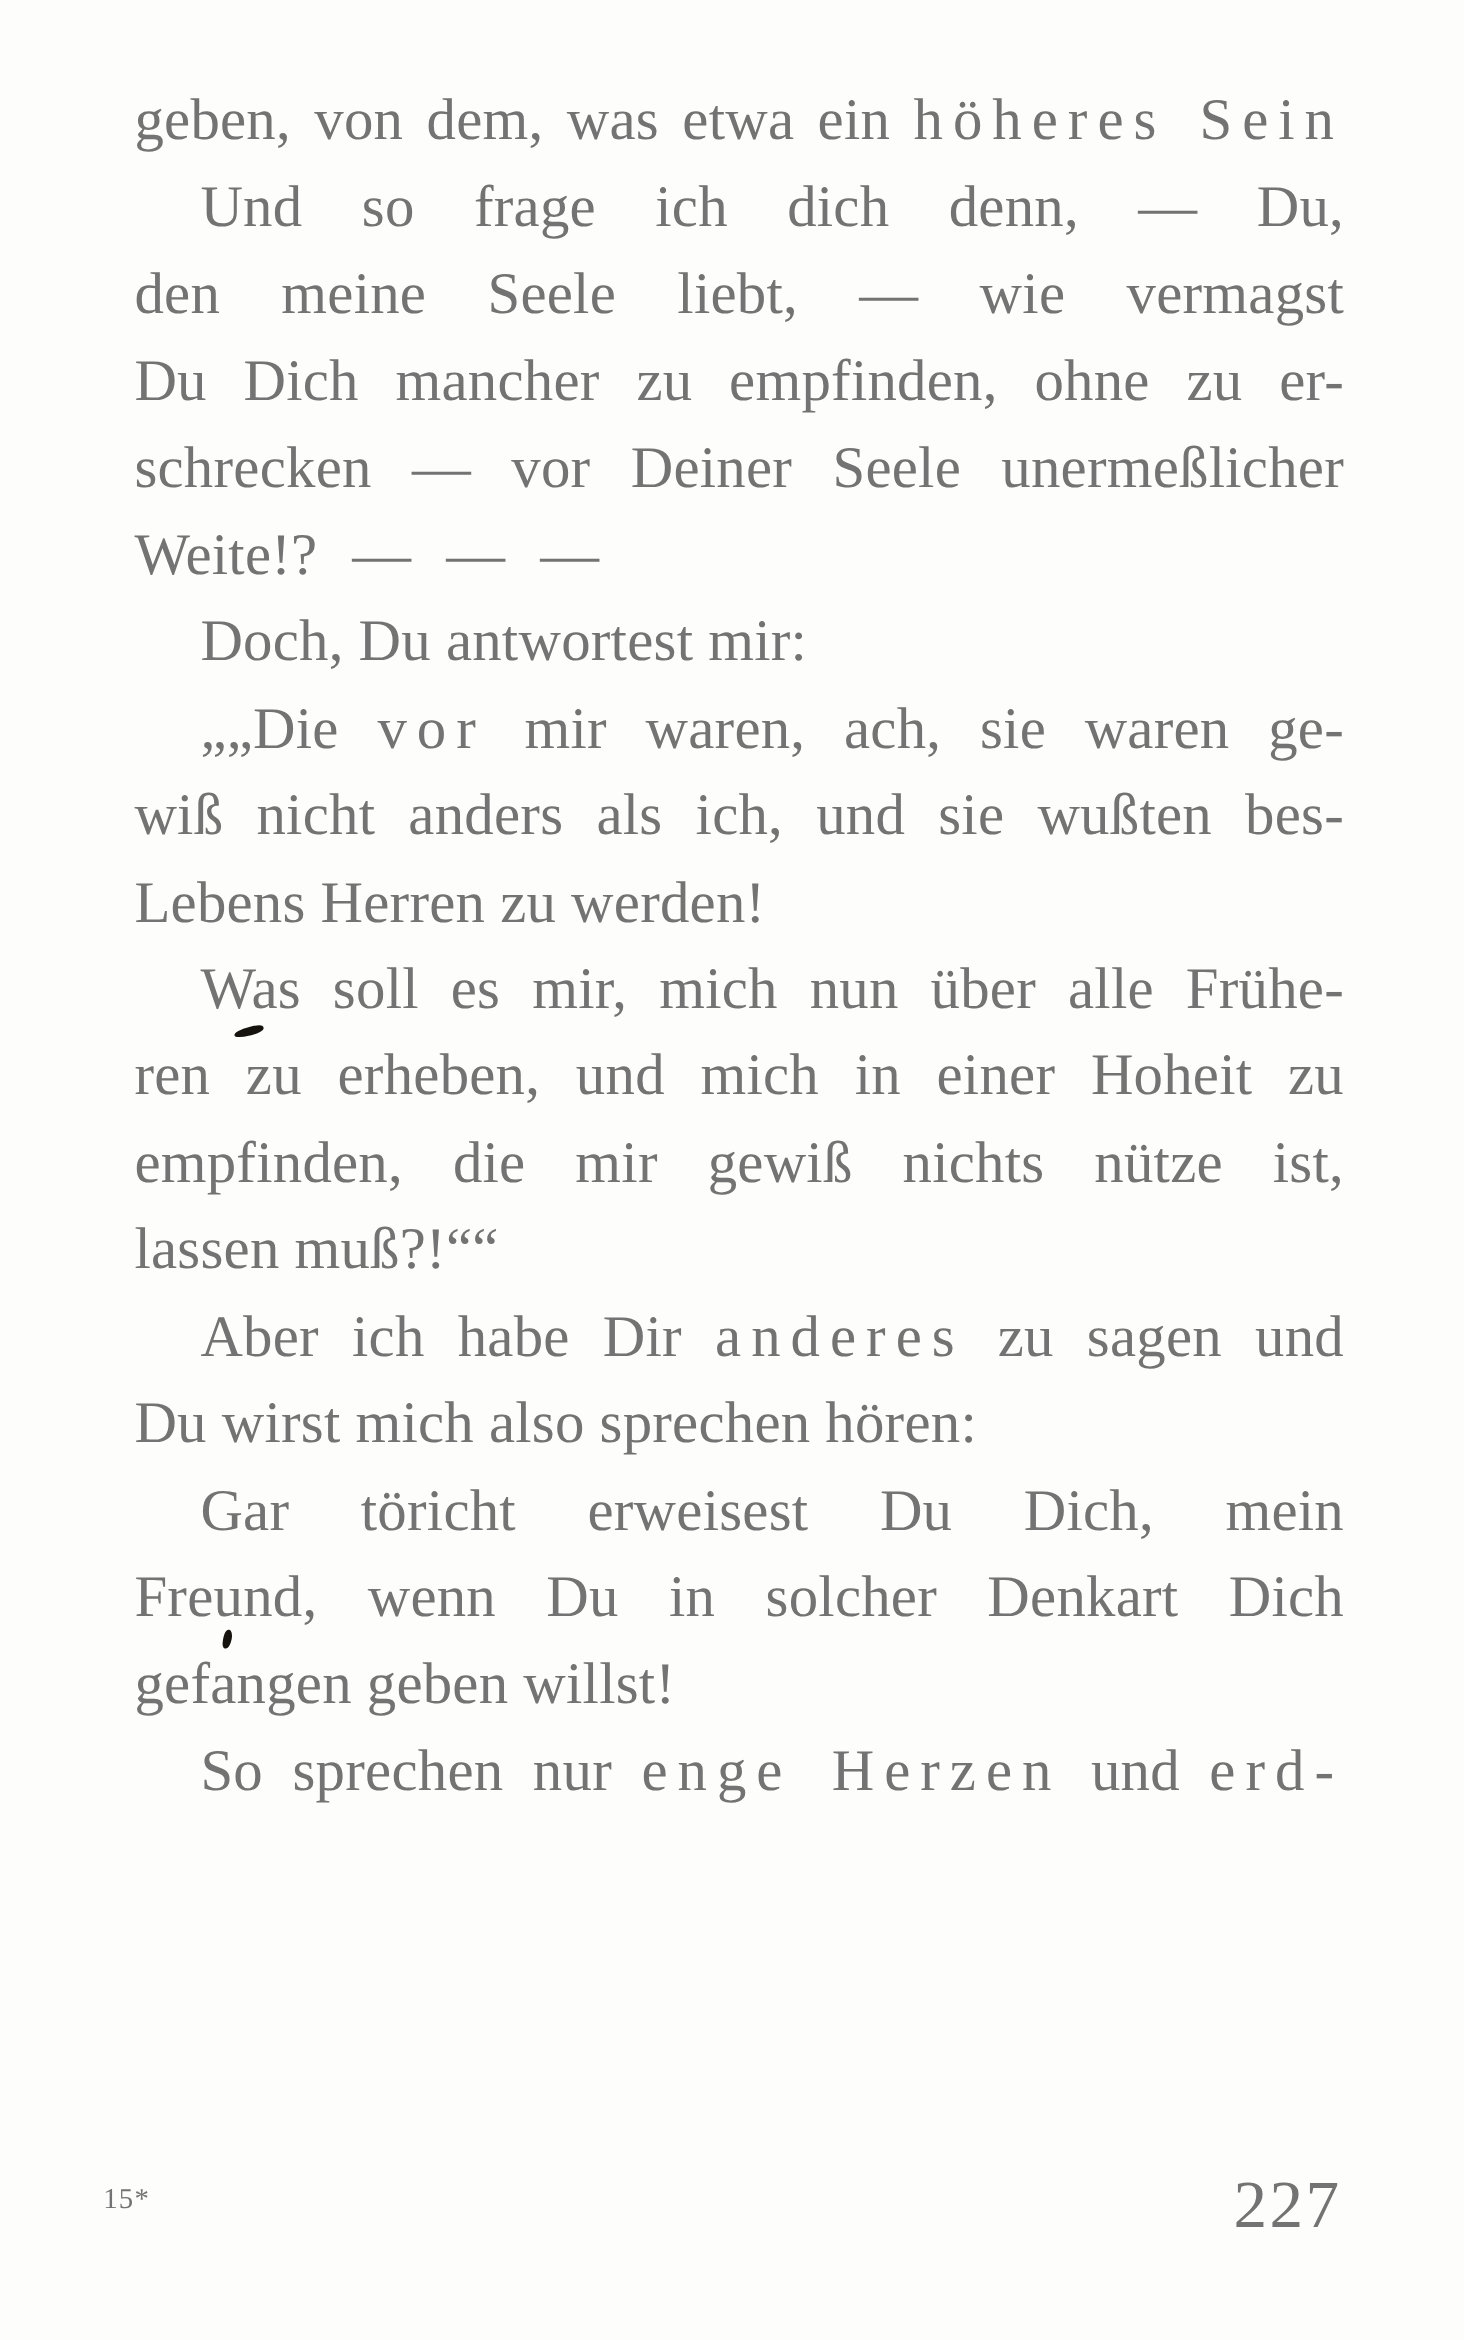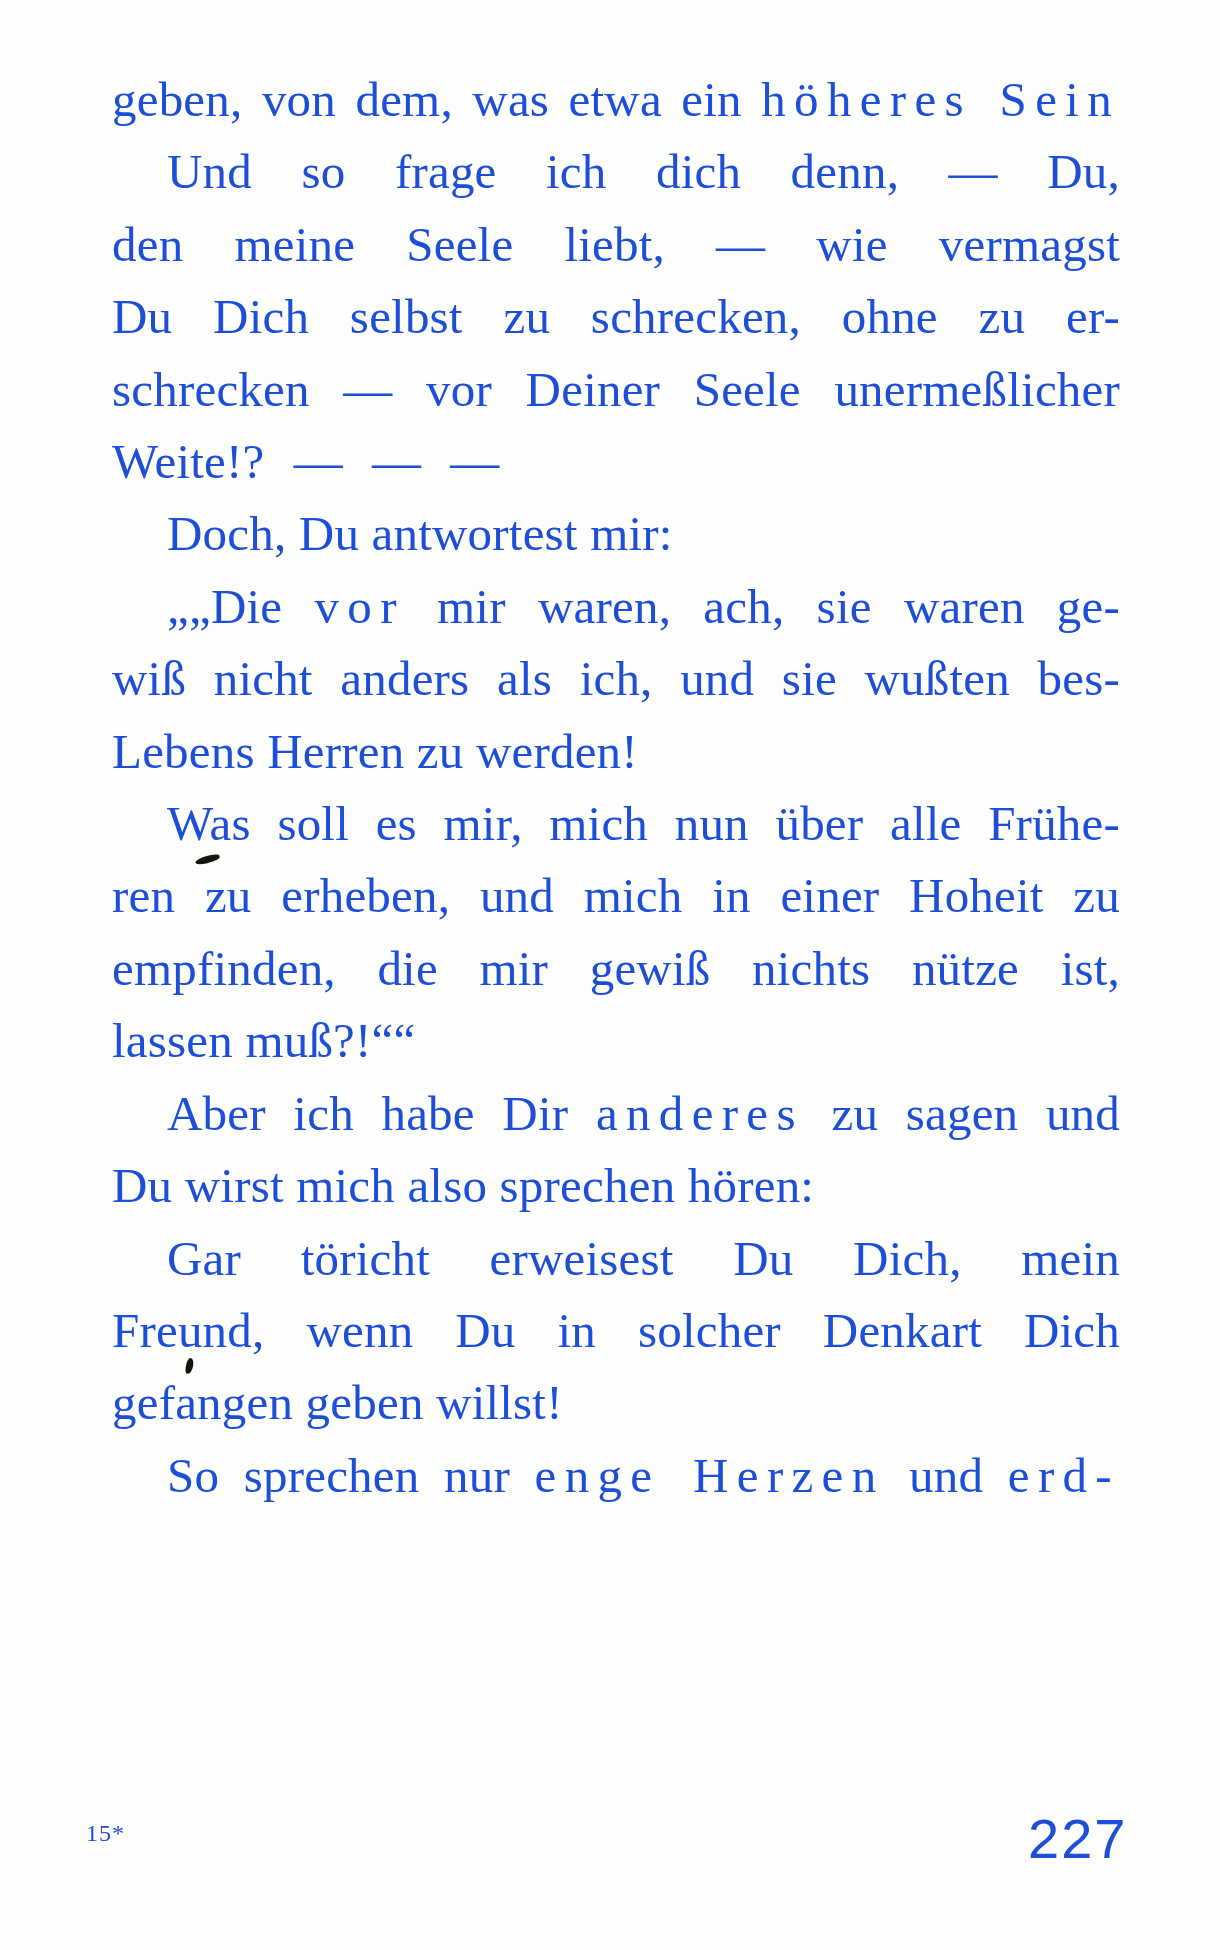--- a/index.html
+++ b/index.html
@@ -1,21 +1,21 @@
 <!DOCTYPE html>
 <html><head>
 <meta charset="utf-8">
 <style>
   html,body{margin:0;padding:0;background:#e8e8e8;}
   .page{
     position:relative;
     width:1220px;height:1950px;
     margin:0 auto;
     background:#fdfdfb;
-    color:#1d4ed8;
+    color:#737373;
     font-family:"Liberation Serif","DejaVu Serif",serif;
     overflow:hidden;
   }
   .text-block{
     position:absolute;
     left:112px;top:64px;width:1008px;
     font-size:49px;
     line-height:72.4px;
     letter-spacing:0.2px;
   }
@@ -25,21 +25,21 @@
   .ind{text-indent:55px;}
   .sp{letter-spacing:0.17em;}
   .dashline{word-spacing:0.34em;}
   .sig{
     position:absolute;left:86px;top:1820px;
     font-size:24px;letter-spacing:1px;
   }
   .pagenum{
     position:absolute;left:1028px;top:1806px;
     font-size:56px;letter-spacing:2px;
-    font-family:Liberation Sans, sans-serif;
+    font-family:Liberation Serif, serif;
   }
   .speck{position:absolute;background:#16130f;}
   .speck-herren{
     left:195px;top:856px;width:25px;height:7px;
     border-radius:60% 40% 50% 50%;
     transform:rotate(-14deg);
   }
   .speck-wirst{
     left:186px;top:1358px;width:7px;height:16px;
     border-radius:50% 50% 60% 40%;
@@ -53,21 +53,21 @@
 
   <main class="text-block">
 
     <div class="line j"><span>geben, von dem, was etwa ein </span><span class="sp">höheres Sein</span></div>
 
 
     <div class="line j ind"><span>Und so frage ich dich denn, — Du,</span></div>
 
     <div class="line j"><span>den meine Seele liebt, — wie vermagst</span></div>
 
-    <div class="line j"><span>Du Dich selbst zu schrecken, ohne zu er-</span></div>
+    <div class="line j"><span>Du Dich mancher zu empfinden, ohne zu er-</span></div>
 
     <div class="line j"><span>schrecken — vor Deiner Seele unermeßlicher</span></div>
 
     <div class="line l dashline"><span>Weite!? — — —</span></div>
 
     <div class="line l ind"><span>Doch, Du antwortest mir:</span></div>
 
     <div class="line j ind"><span>„„Die </span><span class="sp">vor</span><span> mir waren, ach, sie waren ge-</span></div>
 
     <div class="line j"><span>wiß nicht anders als ich, und sie wußten bes-</span></div>

